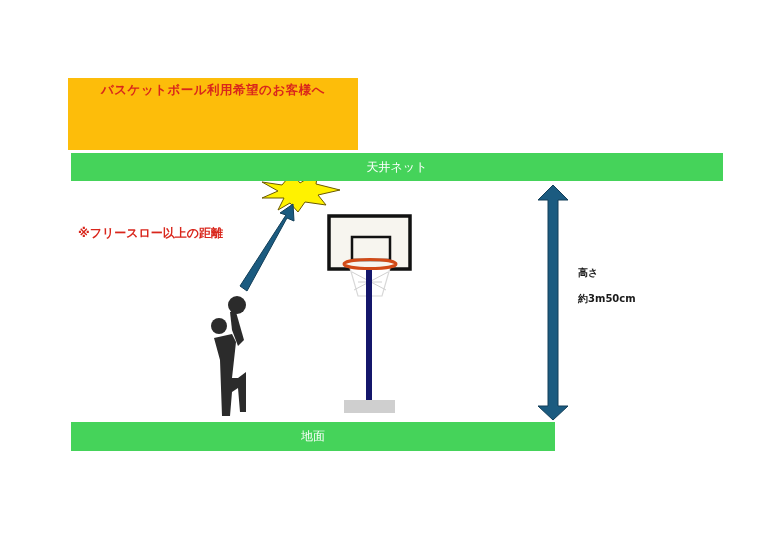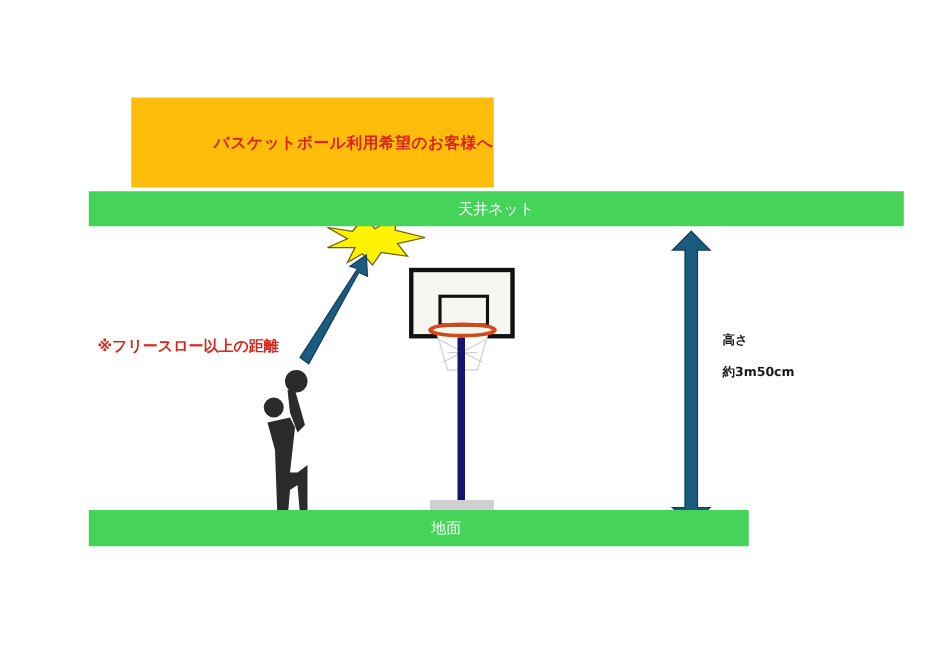--- a/index.html
+++ b/index.html
@@ -1,25 +1,25 @@
 <!DOCTYPE html>
 <html><head>
 <meta charset="utf-8">
 <style>
   html, body { margin:0; padding:0; }
   body { width:757px; height:535px; background:#ffffff; position:relative; overflow:hidden;
          font-family:"DejaVu Sans", sans-serif; }
   .abs { position:absolute; }
   .notice { left:68px; top:78px; width:290px; height:72px; background:#fdbd0a;
-            display:flex; flex-direction:column; align-items:flex-end; justify-content:center;margin-left:37px; }
+            display:flex; align-items:flex-start; justify-content:center; }
   .notice span { color:#d9261c; font-weight:bold; font-size:12.5px; line-height:24px; letter-spacing:0.5px; }
   .bar { background:#45d35a; color:#ffffff; font-size:12px; display:flex; align-items:center; justify-content:center; }
   .ceiling { left:71px; top:153px; width:652px; height:28px; }
-  .ground { left:71px; top:408px; width:484px; height:29px;padding-left:44px; }
-  .warn { left:78px; top:222px; color:#d9261c; font-weight:bold; font-size:12px; line-height:22px;margin-top:44px; }
+  .ground { left:71px; top:422px; width:484px; height:29px; }
+  .warn { left:78px; top:222px; color:#d9261c; font-weight:bold; font-size:12px; line-height:22px; }
   .height-label { left:578px; top:260px; color:#1a1a1a; font-weight:bold; font-size:10px; line-height:26px; }
   svg { position:absolute; left:0; top:0; }
 </style>
 </head>
 <body>
 
 <svg width="757" height="535" viewBox="0 0 757 535">
 
   <g>
     <polygon points="262,182 282,185 292,173 300,183 318,172 316,184 340,190 318,195 326,205 305,202 298,212 290,203 278,210 284,198 262,198 278,191" fill="#fff200" stroke="#6b5a00" stroke-width="1"></polygon>

